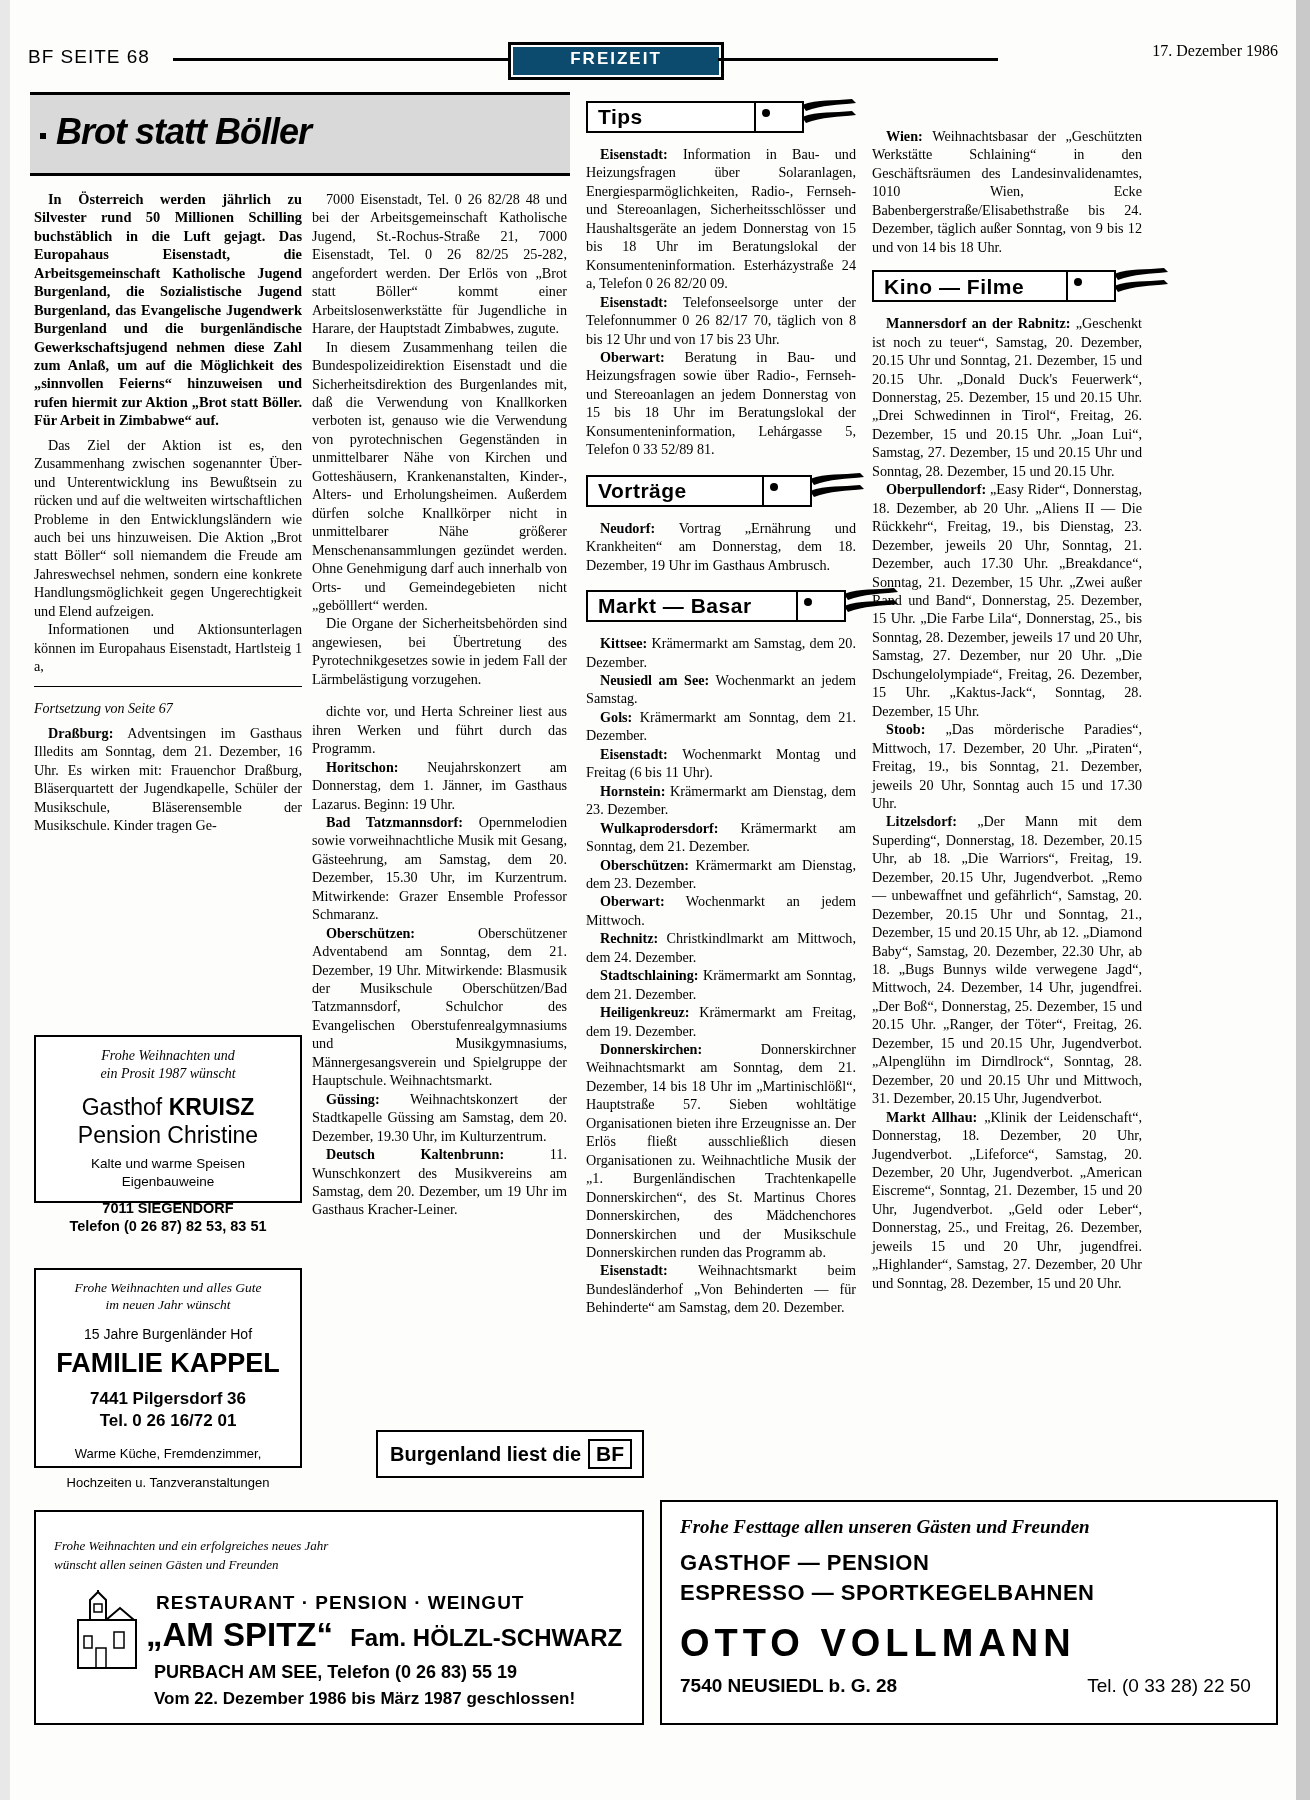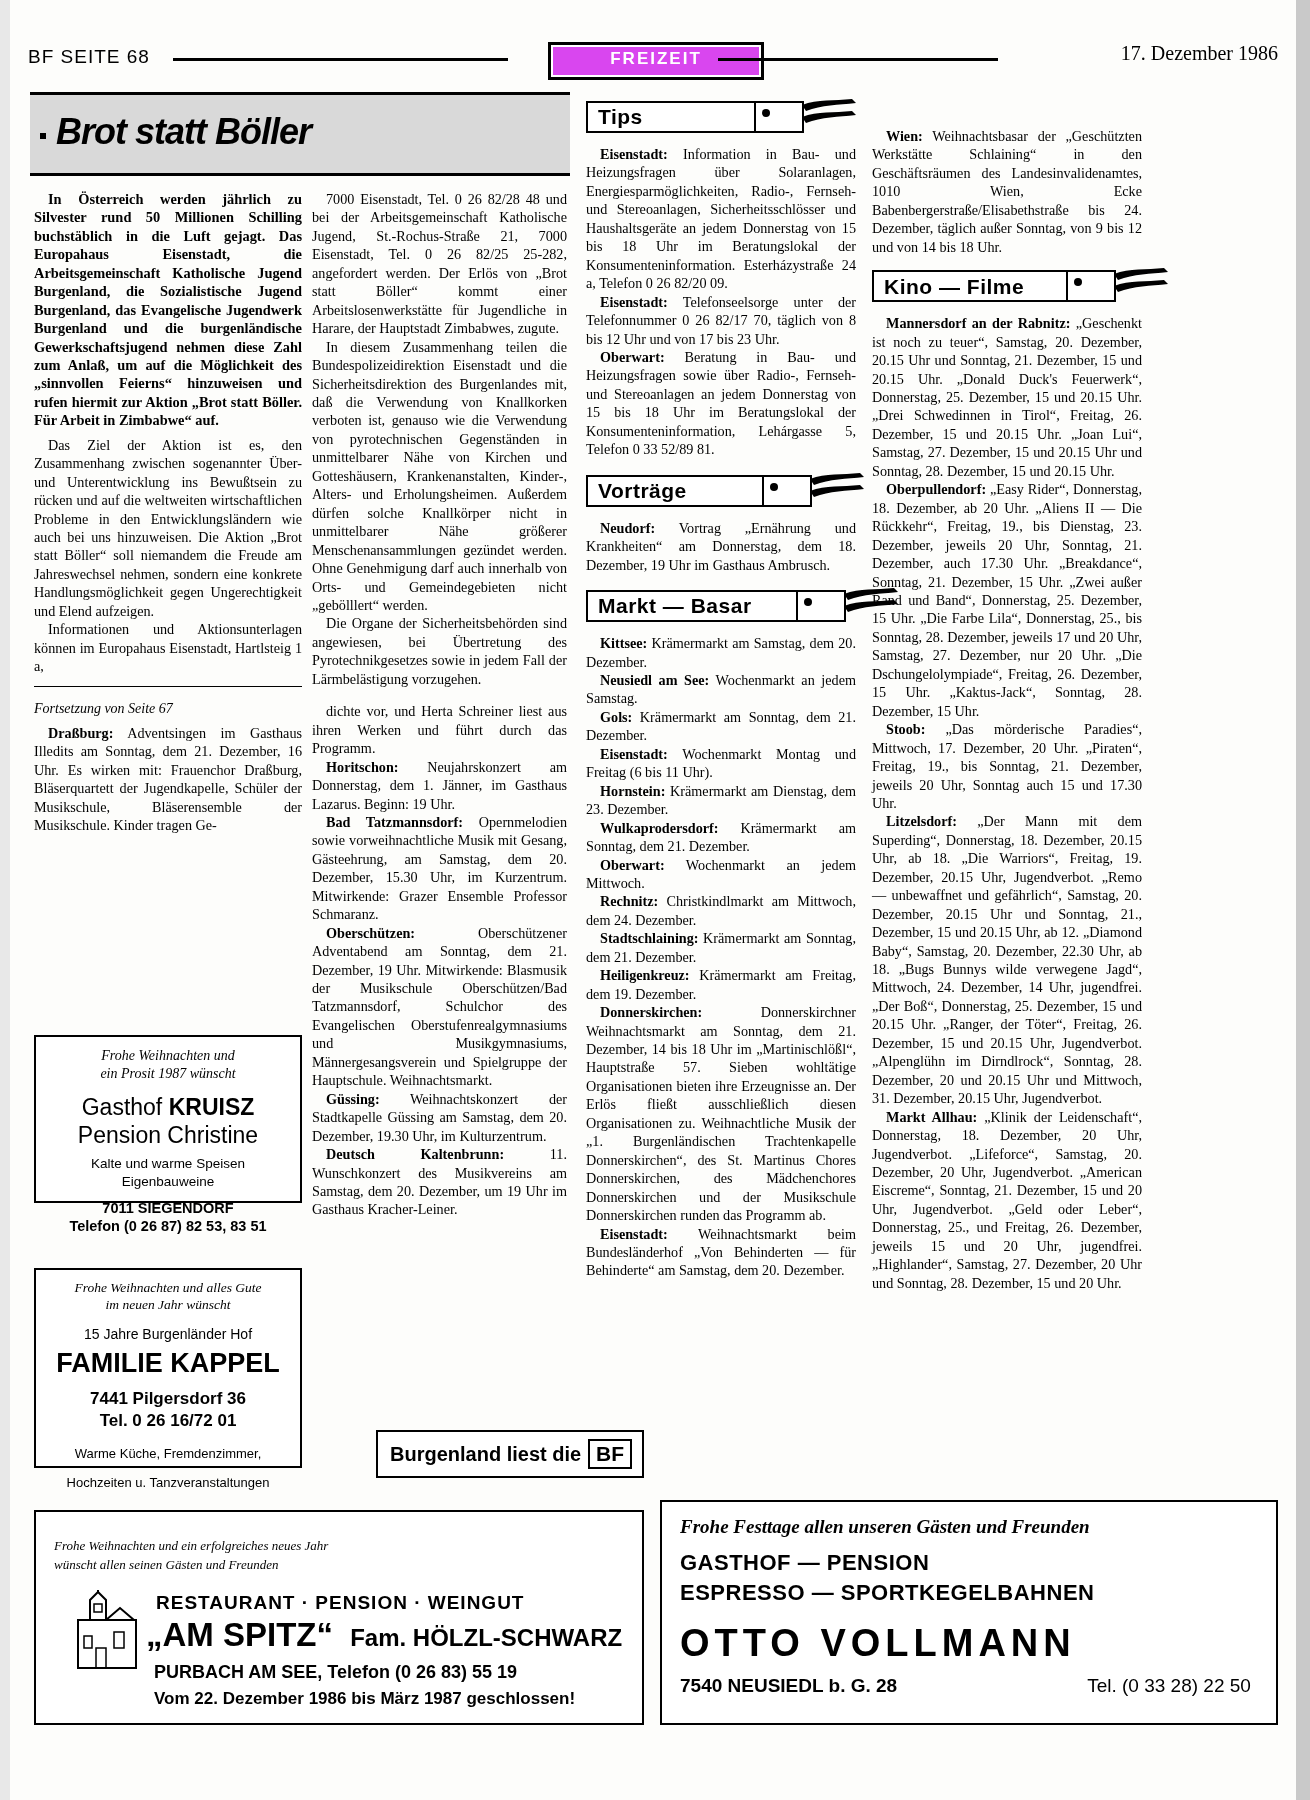--- a/index.html
+++ b/index.html
@@ -50,36 +50,35 @@
     width: 280px;
     height: 3px;
     background: #000;
   }
   .mh-badge {
     position: absolute;
     left: 480px; top: 2px;
     width: 210px;
     height: 32px;
     border: 3px solid #000;
-    background: #d946ef;
+    background: #0c4a6e;
     color: #fff;
     text-align: center;
     font-family: "Liberation Sans", sans-serif;
     font-weight: bold;
     font-size: 17px;
     letter-spacing: 2px;
     line-height: 28px;
     box-shadow: 0 0 0 2px #fff inset;
-    margin-left: 40px;
   }
   .mh-date {
     position: absolute;
     right: 0; top: 2px;
     font-family: "Liberation Serif", serif;
-    font-size: 20px;
+    font-size: 16px;
   }
 
   
   .col {
     position: absolute;
     font-size: 14.2px;
     line-height: 1.30;
     text-align: justify;
     hyphens: auto;
   }
@@ -434,20 +433,21 @@
         <path d="M2 8 C18 2, 34 4, 52 2 L56 6 C38 8, 22 8, 6 14 Z" fill="#000"></path>
         <path d="M2 20 C18 14, 34 16, 52 14 L56 18 C38 20, 22 20, 6 26 Z" fill="#000"></path>
       </svg>
     </div>
     <p class="entry"><b>Kittsee:</b> Krämermarkt am Samstag, dem 20. Dezember.</p>
     <p class="entry"><b>Neusiedl am See:</b> Wochenmarkt an jedem Samstag.</p>
     <p class="entry"><b>Gols:</b> Krämermarkt am Sonntag, dem 21. Dezember.</p>
     <p class="entry"><b>Eisenstadt:</b> Wochenmarkt Montag und Freitag (6 bis 11 Uhr).</p>
     <p class="entry"><b>Hornstein:</b> Krämermarkt am Dienstag, dem 23. Dezember.</p>
     <p class="entry"><b>Wulkaprodersdorf:</b> Krämermarkt am Sonntag, dem 21. Dezember.</p>
+    <p class="entry"><b>Oberschützen:</b> Krämermarkt am Dienstag, dem 23. Dezember.</p>
     <p class="entry"><b>Oberwart:</b> Wochenmarkt an jedem Mittwoch.</p>
     <p class="entry"><b>Rechnitz:</b> Christkindlmarkt am Mittwoch, dem 24. Dezember.</p>
     <p class="entry"><b>Stadtschlaining:</b> Krämermarkt am Sonntag, dem 21. Dezember.</p>
     <p class="entry"><b>Heiligenkreuz:</b> Krämermarkt am Freitag, dem 19. Dezember.</p>
     <p class="entry"><b>Donnerskirchen:</b> Donnerskirchner Weihnachtsmarkt am Sonntag, dem 21. Dezember, 14 bis 18 Uhr im „Martinischlößl“, Hauptstraße 57. Sieben wohltätige Organisationen bieten ihre Erzeugnisse an. Der Erlös fließt ausschließlich diesen Organisationen zu. Weihnachtliche Musik der „1. Burgenländischen Trachtenkapelle Donnerskirchen“, des St. Martinus Chores Donnerskirchen, des Mädchenchores Donnerskirchen und der Musikschule Donnerskirchen runden das Programm ab.</p>
     <p class="entry"><b>Eisenstadt:</b> Weihnachtsmarkt beim Bundesländerhof „Von Behinderten — für Behinderte“ am Samstag, dem 20. Dezember.</p>
   </div>
 
   <div class="col" id="col4">
     <p class="entry"><b>Wien:</b> Weihnachtsbasar der „Geschützten Werkstätte Schlaining“ in den Geschäftsräumen des Landesinvalidenamtes, 1010 Wien, Ecke Babenbergerstraße/Elisabethstraße bis 24. Dezember, täglich außer Sonntag, von 9 bis 12 und von 14 bis 18 Uhr.</p>

